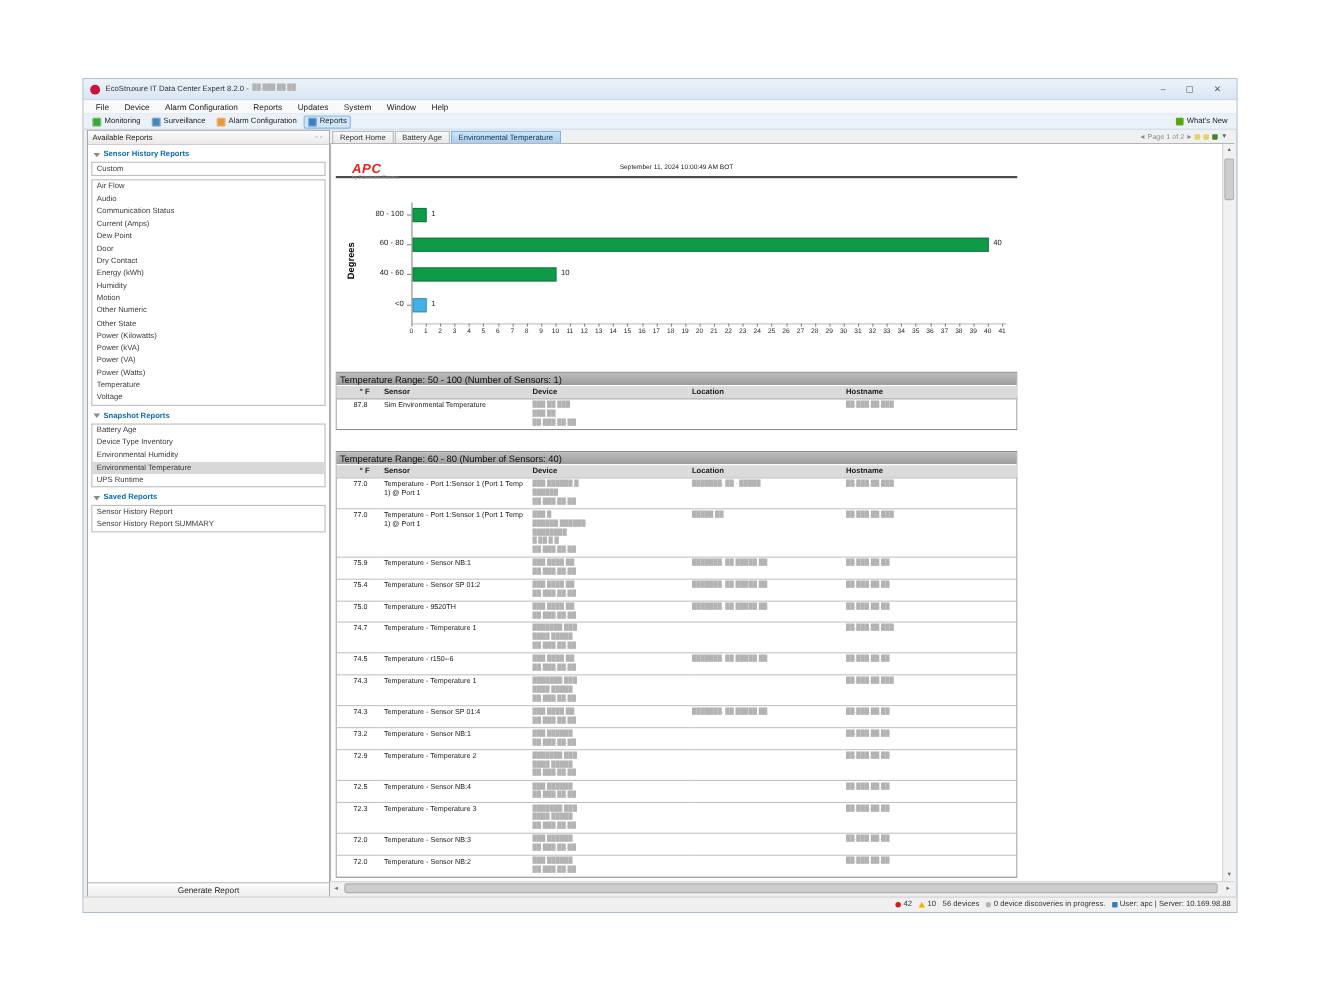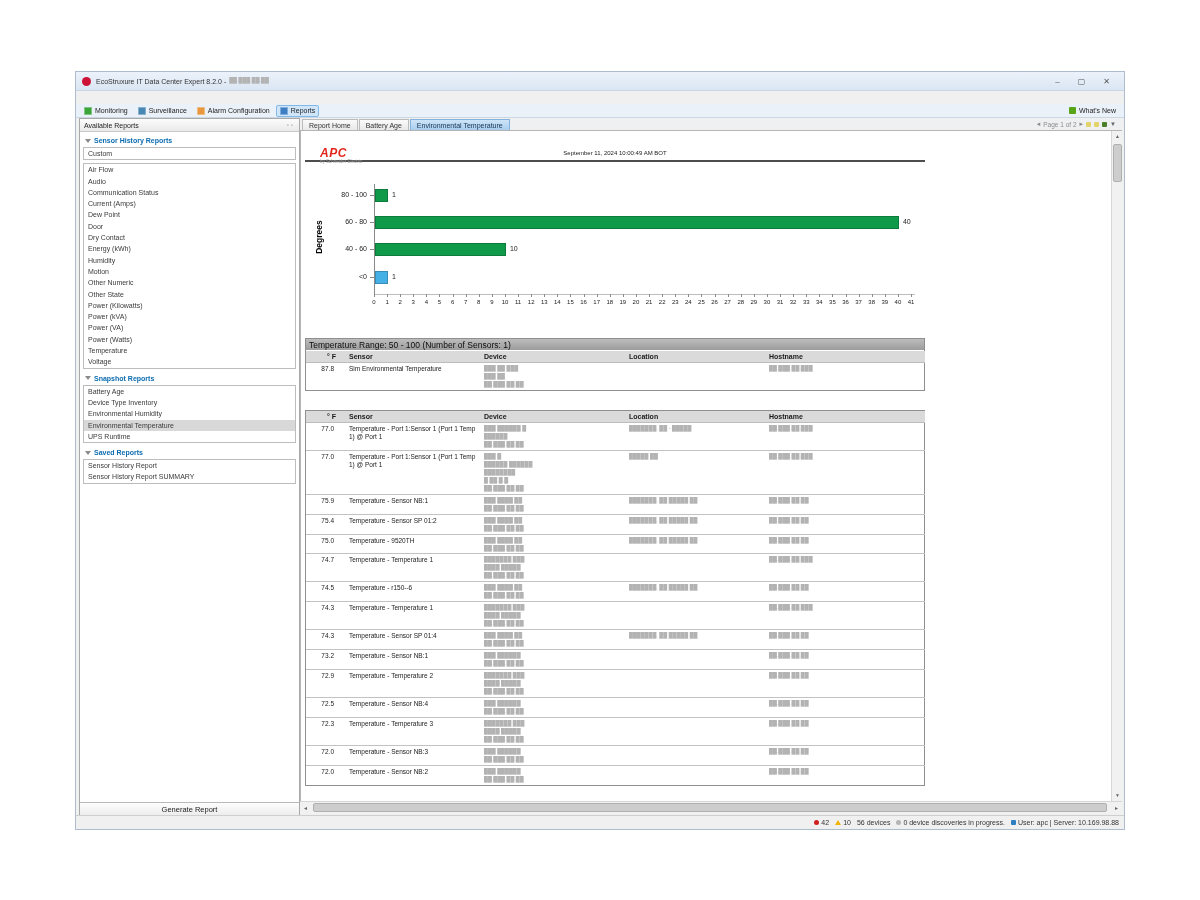--- a/index.html
+++ b/index.html
@@ -122,20 +122,30 @@
       <span class="applogo"></span>
       <span class="apptitle">EcoStruxure IT Data Center Expert 8.2.0 -</span>
       <span class="apptitle redact">██.███.██.██</span>
       <span class="wincontrols">
         <span class="winbtn">–</span>
         <span class="winbtn">▢</span>
         <span class="winbtn">✕</span>
       </span>
     </div>
 
+    <div class="menubar" id="menubar">
+        <span class="mi">File</span>
+        <span class="mi">Device</span>
+        <span class="mi">Alarm Configuration</span>
+        <span class="mi">Reports</span>
+        <span class="mi">Updates</span>
+        <span class="mi">System</span>
+        <span class="mi">Window</span>
+        <span class="mi">Help</span>
+      </div>
 
     <div class="toolbar">
       <div id="persp" style="display:flex;align-items:center;">
           <div class="pi">
             <span class="picon" style="background: rgb(59, 165, 59);"></span>
             <span class="plbl">Monitoring</span>
           </div>
           <div class="pi">
             <span class="picon" style="background: rgb(72, 134, 180);"></span>
             <span class="plbl">Surveillance</span>
@@ -371,20 +381,21 @@
                       <td class="redact">███ ██ ███
 ███ ██
 ██.███.██.██</td>
                       <td></td>
                       <td class="redact">██.███.██.███</td>
                     </tr>
                   </tbody>
                 </table>
               </div>
               <div class="rtable t2">
+                <div class="rtable-title">Temperature Range: 60 - 80 (Number of Sensors: 40)</div>
                 <table>
                   <colgroup>
                     <col style="width: 40px;">
                     <col style="width: 135px;">
                     <col style="width: 145px;">
                     <col style="width: 140px;">
                     <col style="width: 160px;">
                   </colgroup>
                   <thead>
                     <tr>

